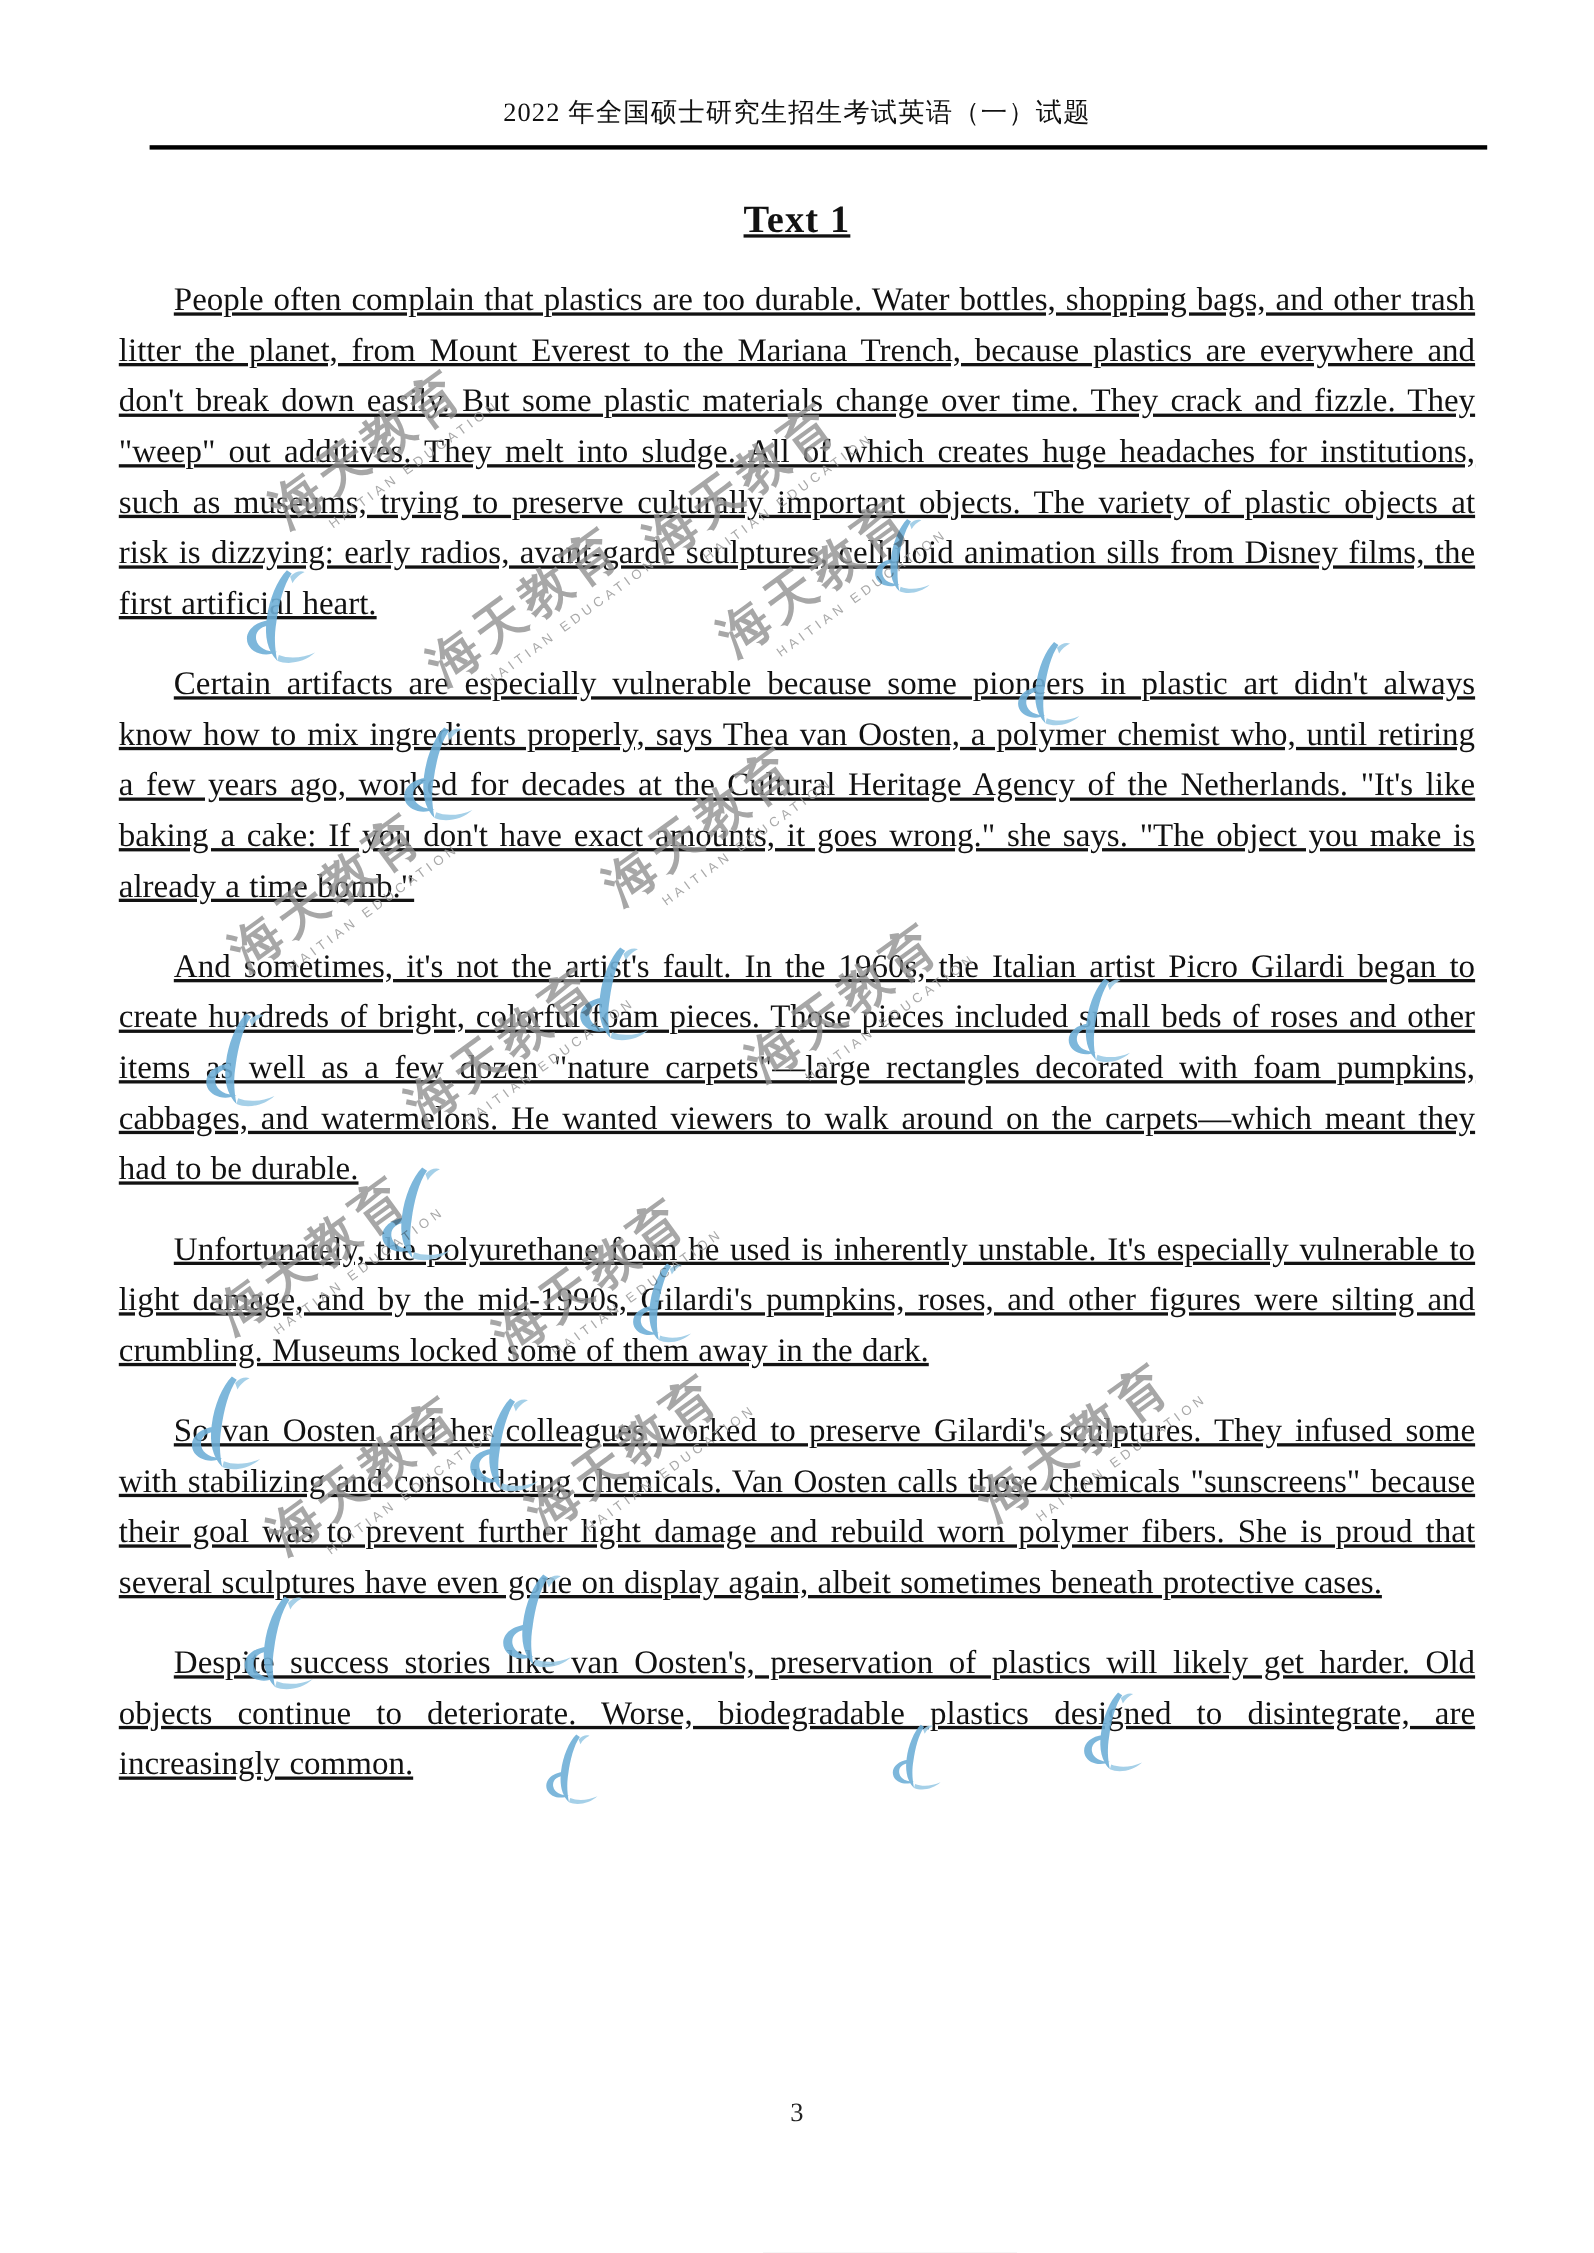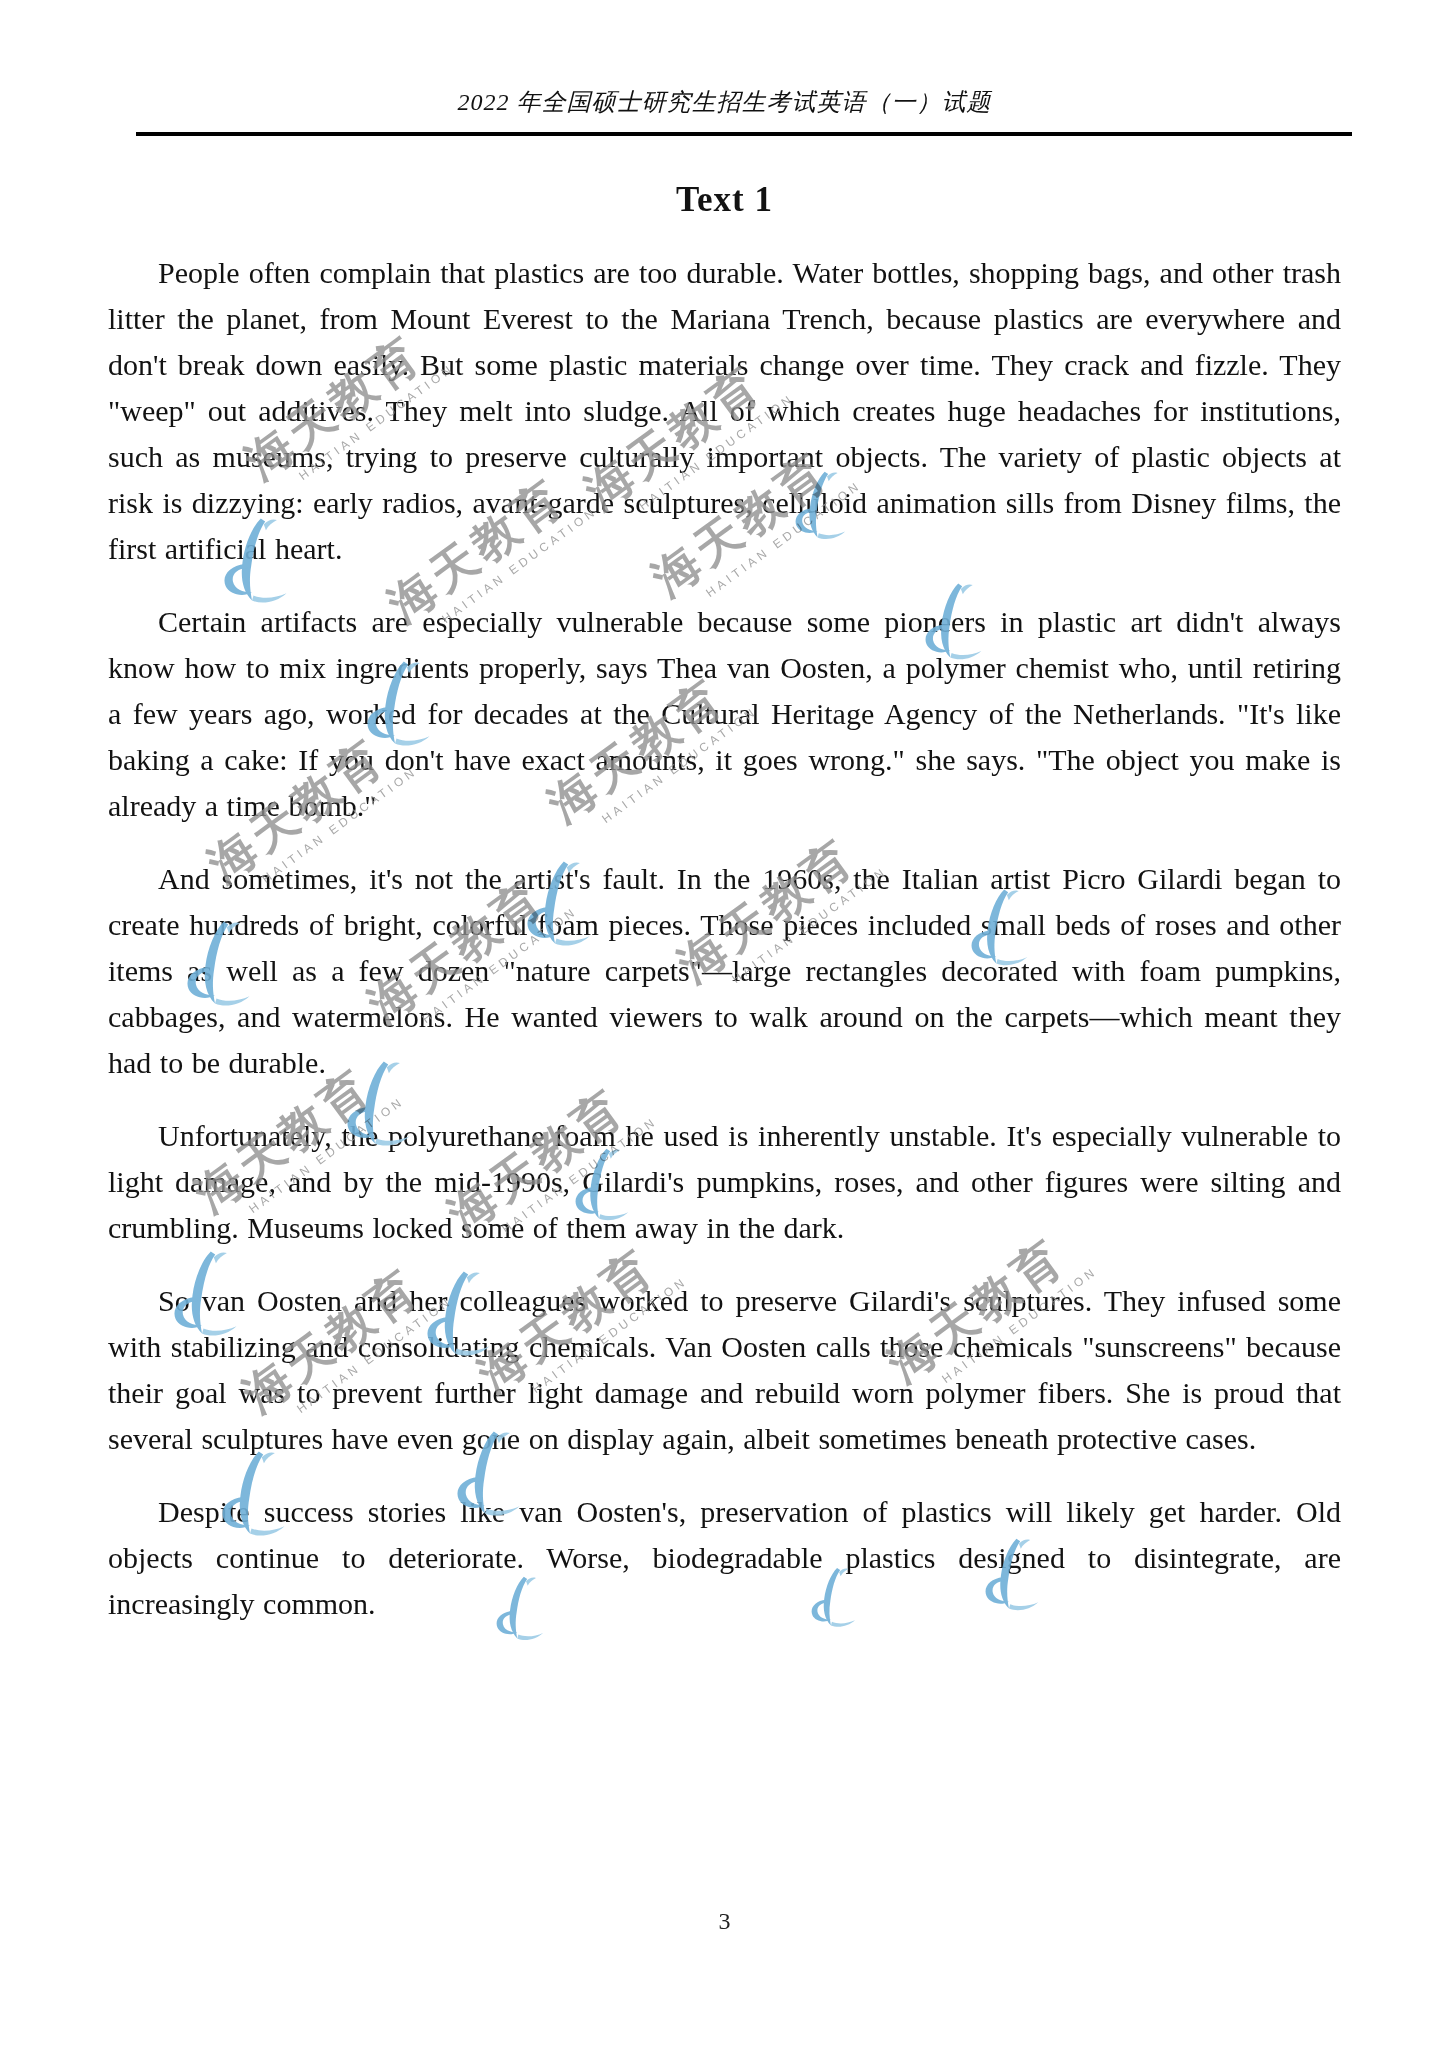--- a/index.html
+++ b/index.html
@@ -12,30 +12,30 @@
     font-family:"Liberation Serif","DejaVu Serif",serif;
     color:#121212;
   }
   
   .header-title{
     margin-top:86px;
     text-align:center;
     font-size:24px;
     letter-spacing:1px;
     color:#111;
-    font-style:italic;
   }
   .header-rule{
     height:4px;
     background:#000;
     margin:14px 97px 0 136px;
   }
   
   .doc-main{
     margin:0 108px;
+    text-decoration:underline;
   }
   .text-title{
     font-size:35px;
     font-weight:bold;
     text-align:center;
     margin:44px 0 30px 0;
     letter-spacing:1px;
   }
   .doc-main p{
     font-size:30px;

